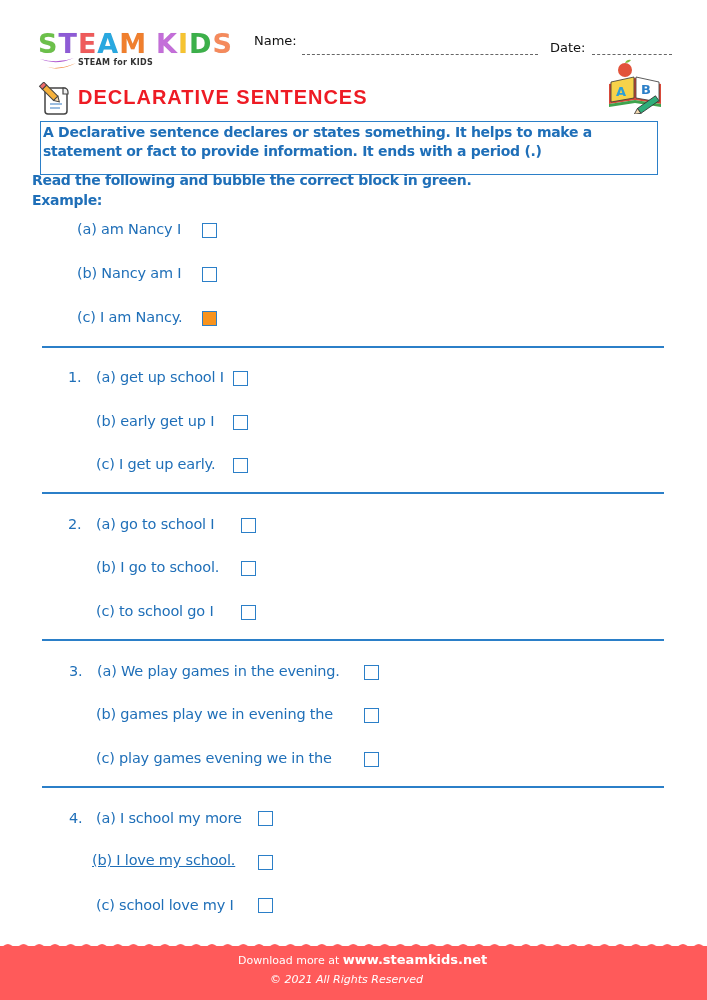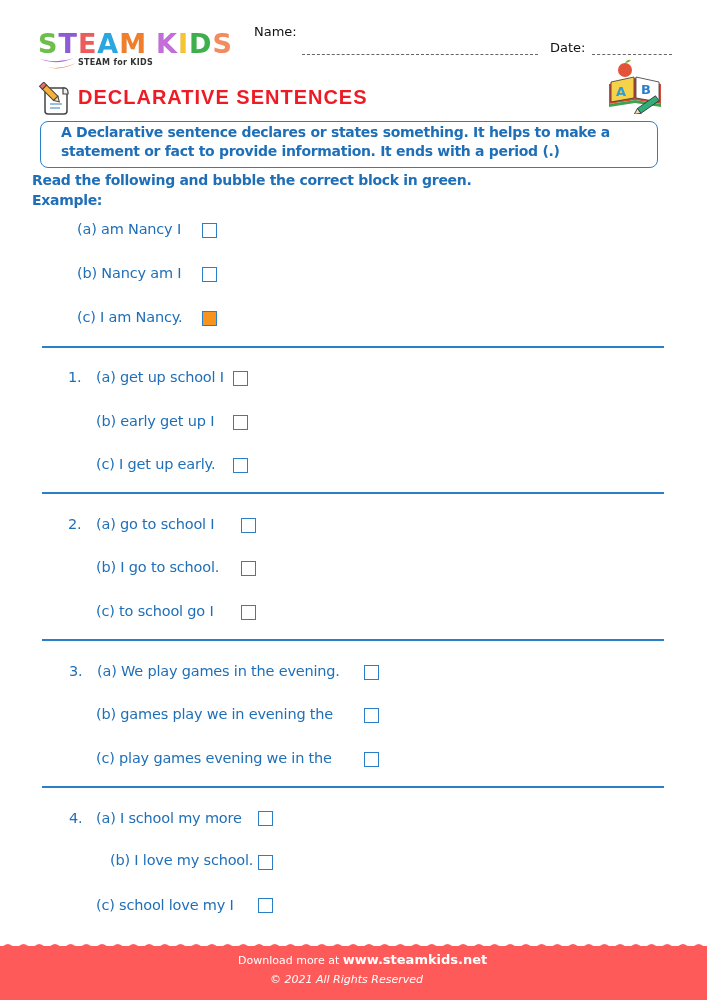--- a/index.html
+++ b/index.html
@@ -8,21 +8,21 @@
     .abs { position:absolute; }
     
     .logo { left:38px; top:30px; }
     .logo-word { font-family:"DejaVu Sans", sans-serif; font-weight:bold; font-size:27px; letter-spacing:1px; line-height:28px; display:flex; gap:0; }
     .logo-word span { display:inline-block; -webkit-text-stroke:0.5px rgba(0,0,0,0.05); }
     .logo-sub { position:absolute; left:40px; top:28px; font-family:"DejaVu Sans", sans-serif; font-weight:bold; font-size:8px; color:#333; letter-spacing:0.3px; white-space:nowrap; }
     .logo-swoosh { position:absolute; left:0; top:26px; width:40px; height:16px; }
     .field-label { font-family:"DejaVu Sans", sans-serif; font-size:13px; color:#111; }
     .dots { border-bottom:1px dashed #666; height:1px; }
     .title { left:78px; top:86px; font-family:"Liberation Sans", sans-serif; font-weight:bold; font-size:20px; color:#ee1b24; letter-spacing:1px; white-space:nowrap; }
-    .info-box { left:40px; top:121px; width:618px; height:47px; border:1.5px solid #2b7fc8; border-radius:8px; padding:1px 20px; box-sizing:border-box;
+    .info-box { left:40px; top:121px; width:618px; height:54px; border:1.5px solid #2b7fc8; border-radius:0; padding:1px 2px; box-sizing:border-box;
       font-family:"DejaVu Sans", sans-serif; font-weight:bold; font-size:14px; line-height:19px; color:#1f6fb8; letter-spacing:-0.3px; }
     .instr { left:32px; font-family:"DejaVu Sans", sans-serif; font-weight:bold; font-size:14px; color:#1f6fb8; letter-spacing:-0.3px; white-space:nowrap; }
     .opt { font-family:"DejaVu Sans", sans-serif; font-size:14.5px; color:#1f6fb8; white-space:nowrap; letter-spacing:-0.2px; }
     .box { width:15px; height:15px; border:1.3px solid #2b7fc8; box-sizing:border-box; background:#fff; }
     .box.filled { background:#f7931e; border-color:#2b7fc8; }
     .divider { left:42px; width:622px; height:2px; background:#2b7fc8; }
     .footer { left:0; top:946px; width:707px; height:54px; background:#ff5a5a; }
     .scallop { left:0; top:938px; width:707px; height:12px; }
     .footer-line1 { left:238px; top:952px; font-family:"DejaVu Sans", sans-serif; font-size:11px; color:#fff; white-space:nowrap; }
     .footer-line1 b { font-size:13px; }
@@ -44,21 +44,21 @@
     <span style="color:#3cb04a">D</span>
     <span style="color:#f58a5c">S</span>
   </div>
   <svg class="logo-swoosh" viewBox="0 0 40 16">
     <path d="M2 3 Q18 10 36 2 Q20 8 2 3Z" fill="#b05ad0"></path>
     <path d="M4 10 Q20 15 38 7 Q22 16 4 10Z" fill="#f07f2d"></path>
   </svg>
   <div class="logo-sub">STEAM for KIDS</div>
 </div>
 
-<div class="abs field-label" style="left:254px;top:24px;">Name:</div>
+<div class="abs field-label" style="left:254px;top:33px;">Name:</div>
 <div class="abs dots" style="left:302px;top:53px;width:236px;"></div>
 <div class="abs field-label" style="left:550px;top:40px;">Date:</div>
 <div class="abs dots" style="left:592px;top:53px;width:80px;"></div>
 
 <svg class="abs" style="left:36px;top:82px;" width="36" height="34" viewBox="0 0 36 34">
   <rect x="9" y="6" width="22" height="26" rx="3" fill="#fff" stroke="#444" stroke-width="1.5"></rect>
   <path d="M27 6 q5 0 5 4 v2 h-5z" fill="#eee" stroke="#444" stroke-width="1.2"></path>
   <line x1="14" y1="22" x2="26" y2="22" stroke="#7aa7d6" stroke-width="1.5"></line>
   <line x1="14" y1="26" x2="24" y2="26" stroke="#7aa7d6" stroke-width="1.5"></line>
   <g transform="rotate(45 12 10)">
@@ -134,21 +134,21 @@
   <div class="abs opt" style="left:96px;top:750px;">(c) play games evening we in the</div>
   <div class="abs box" style="left:364px;top:752px;"></div>
 </div>
 
 <div class="abs divider" style="top:786px;"></div>
 
 <div>
   <div class="abs opt" style="left:69px;top:810px;">4.</div>
   <div class="abs opt" style="left:96px;top:810px;">(a) I school my more</div>
   <div class="abs box" style="left:258px;top:811px;"></div>
-  <div class="abs opt" style="left:110px;top:852px;">(b) I love my school.</div>
+  <div class="abs opt" style="left:92px;top:852px;text-decoration:underline;">(b) I love my school.</div>
   <div class="abs box" style="left:258px;top:855px;"></div>
   <div class="abs opt" style="left:96px;top:897px;">(c) school love my I</div>
   <div class="abs box" style="left:258px;top:898px;"></div>
 </div>
 
 <svg class="abs scallop" viewBox="0 0 707 12" preserveAspectRatio="none">
   <defs>
     <pattern id="sc" width="15.7" height="12" patternUnits="userSpaceOnUse">
       <path d="M0 12 Q7.85 0 15.7 12Z" fill="#ff5a5a"></path>
     </pattern>

